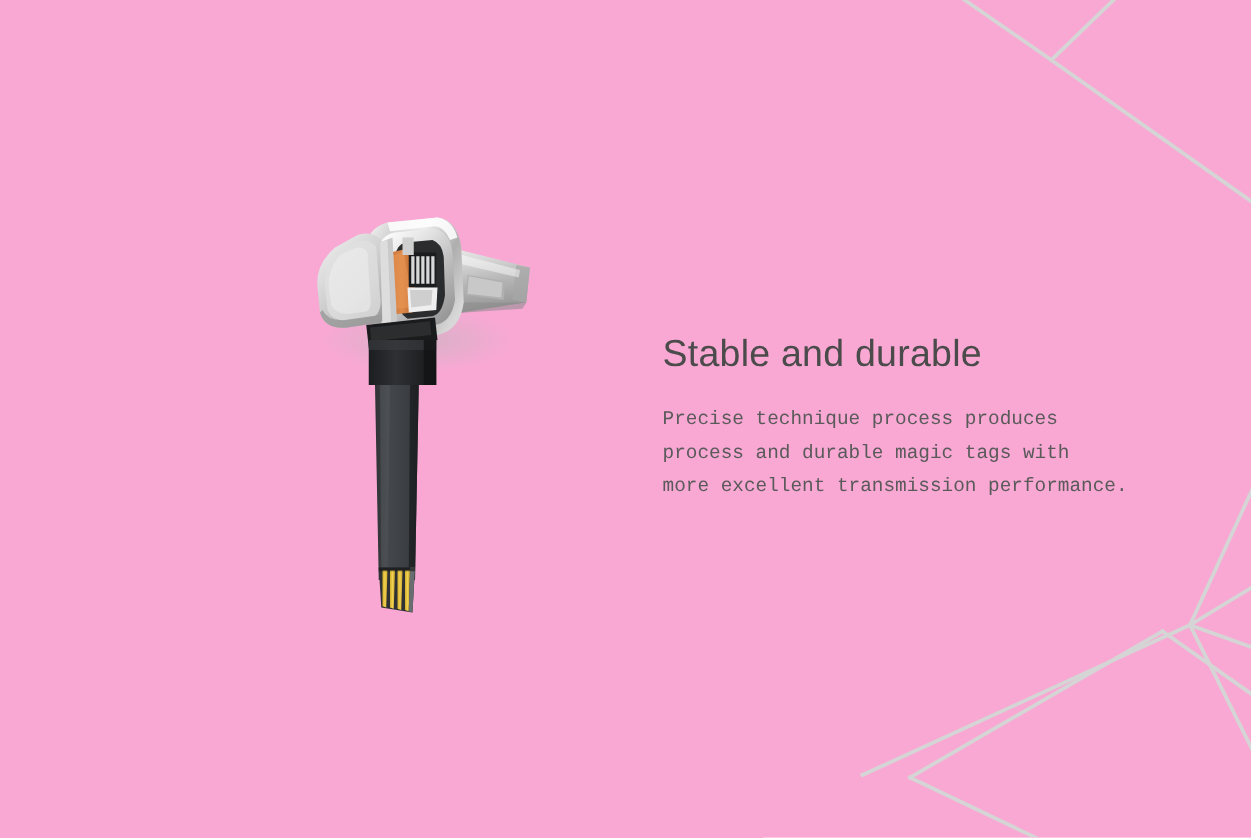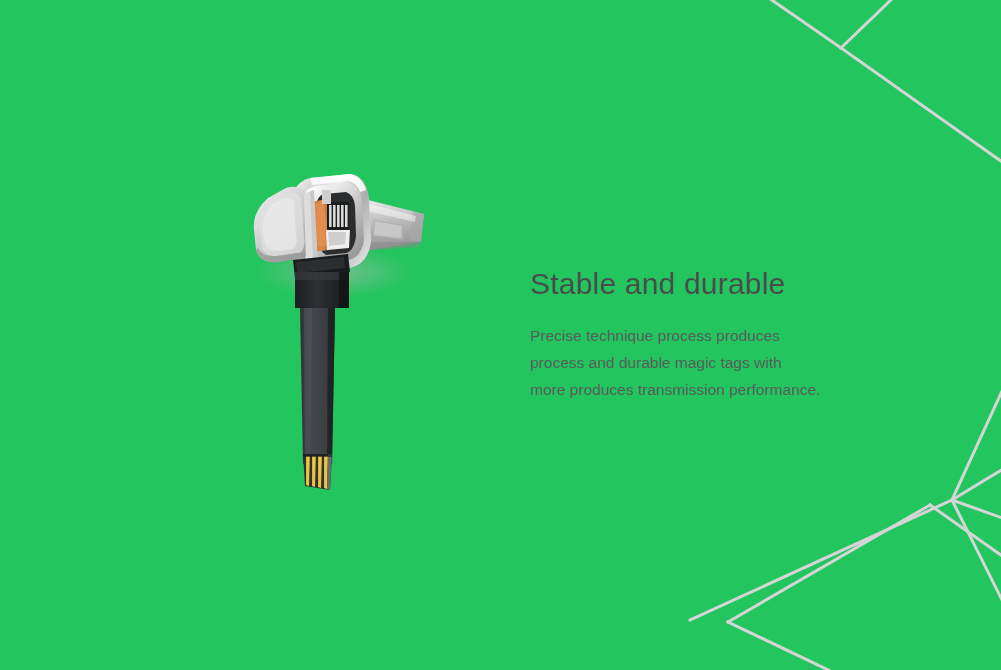--- a/index.html
+++ b/index.html
@@ -10,21 +10,21 @@
   body {
     width: 1001px;
     height: 670px;
     overflow: hidden;
     font-family: "Liberation Sans", sans-serif;
   }
   #stage {
     position: relative;
     width: 1001px;
     height: 670px;
-    background: #22c55e;
+    background: #f9a8d4;
     overflow: hidden;
   }
 
   
   #bg-pattern {
     position: absolute;
     left: 0; top: 0;
     width: 1001px;
     height: 670px;
     pointer-events: none;
@@ -54,21 +54,21 @@
     line-height: 38px;
     letter-spacing: 0.2px;
     color: #4b4b4b;
     white-space: nowrap;
   }
   #copy .body {
     margin-top: 19px;
   }
   #copy .body p {
     margin: 0;
-    font-family: Liberation Sans, sans-serif;
+    font-family: Liberation Mono, monospace;
     font-weight: 400;
     font-size: 15.5px;
     line-height: 27px;
     color: #5a5a5a;
     white-space: nowrap;
   }
 </style>
 </head>
 <body>
 
@@ -236,17 +236,17 @@
       <path d="M 90 286 L 94 286 L 92 322 L 89 321 Z" fill="#6a6d70"></path>
       <path d="M 65 286 L 94 286 L 94 289 L 65 289 Z" fill="#141516" opacity="0.6"></path>
     </g>
   </svg>
 
   <div id="copy">
     <h1>Stable and durable</h1>
     <div class="body">
       <p>Precise technique process produces</p>
       <p>process and durable magic tags with</p>
-      <p>more produces transmission performance.</p>
+      <p>more excellent transmission performance.</p>
     </div>
   </div>
 
 </div>
 
 </body></html>

